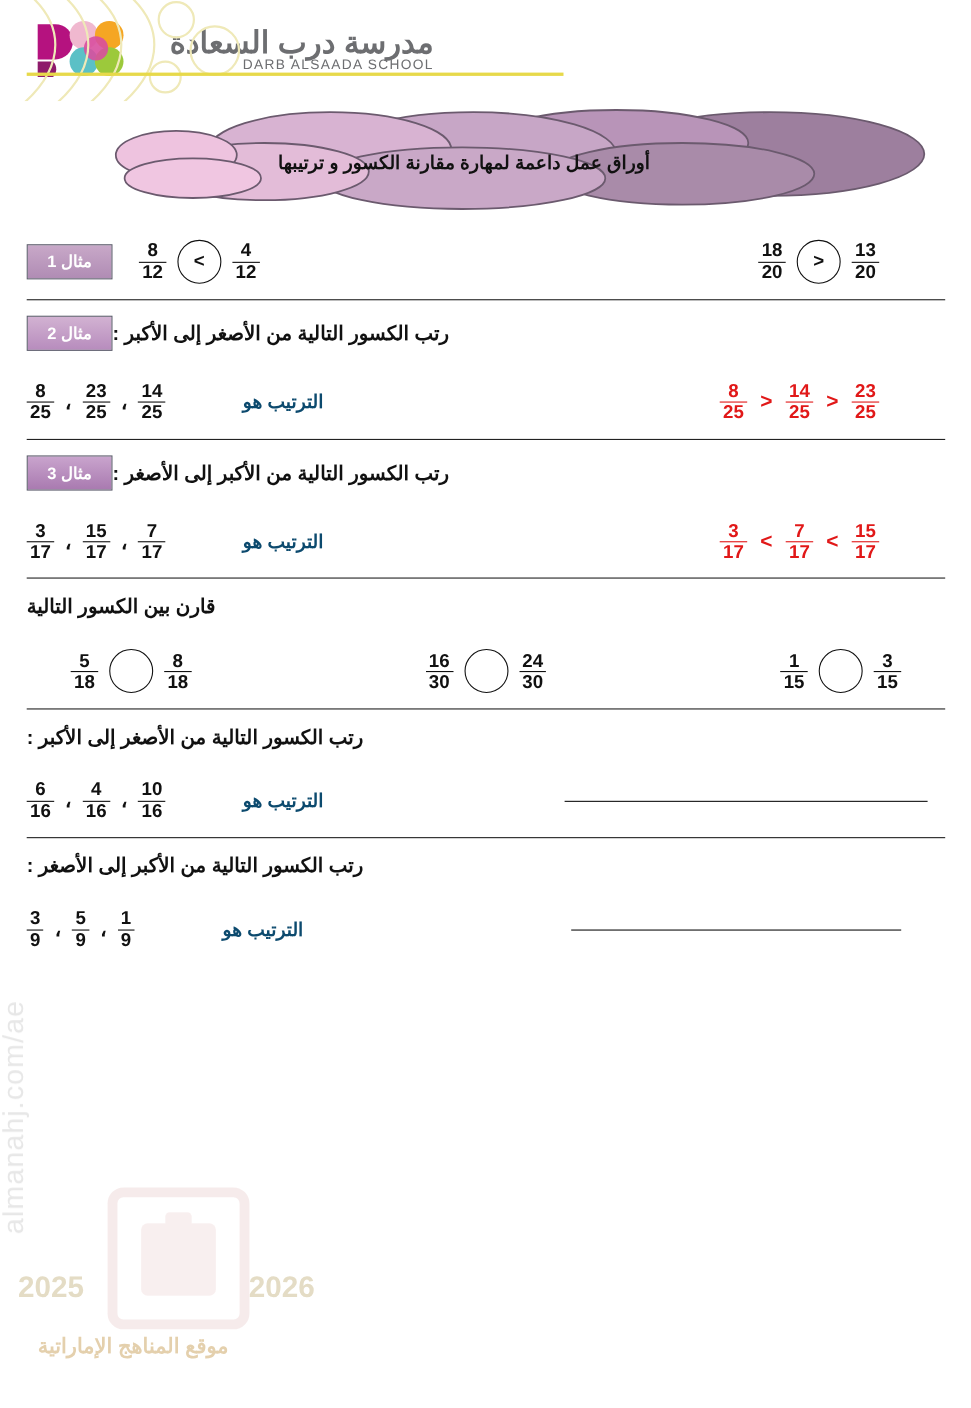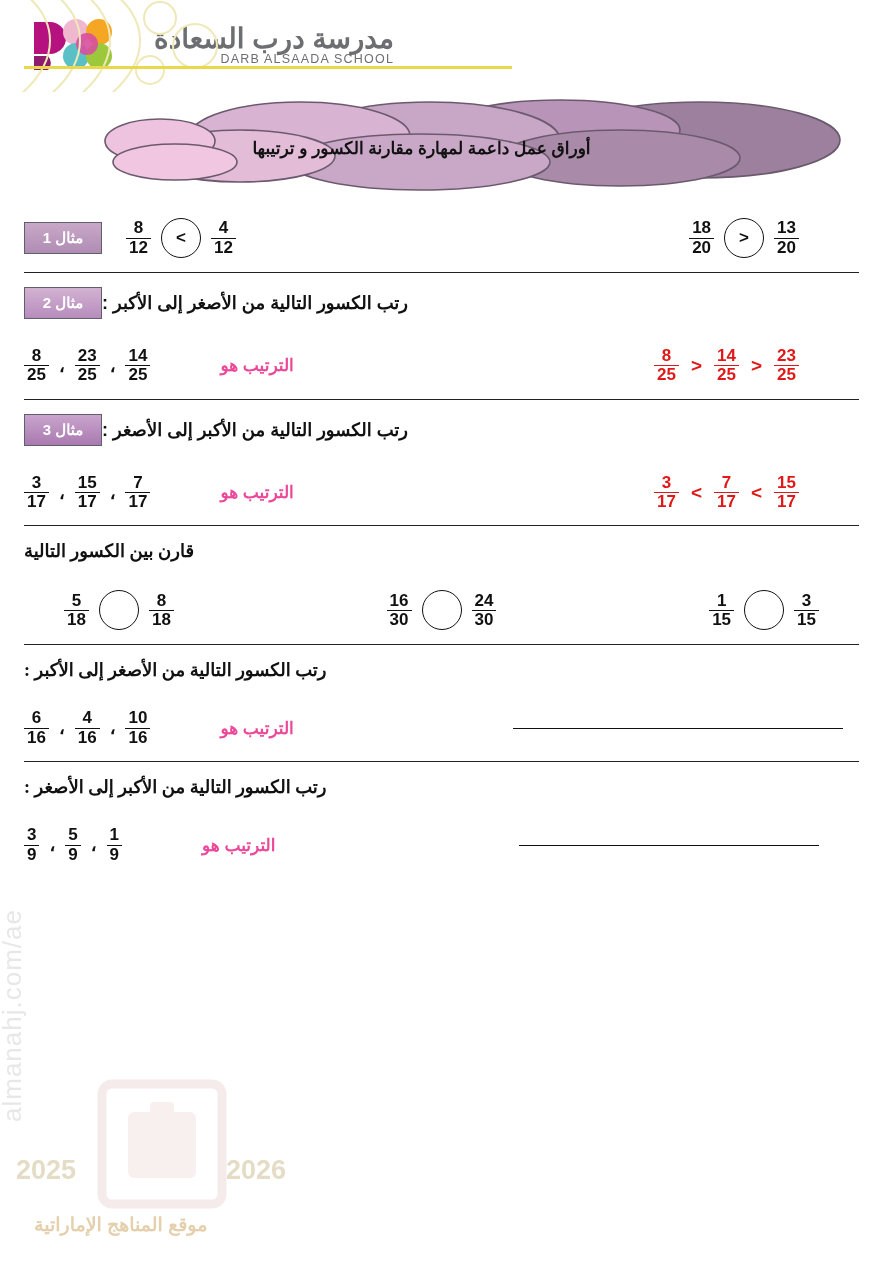--- a/index.html
+++ b/index.html
@@ -123,21 +123,21 @@
   }
   .tag.t2 { background: linear-gradient(180deg,#d2b2d2 0%, #b78cbd 100%); }
   .tag.t3 { background: linear-gradient(180deg,#c9a4cd 0%, #a97ab0 100%); }
 
   .row-title {
     font-size: 18px;
     font-weight: bold;
     margin-right: 14px;
     color: #111;
   }
-  .row-title.plain { margin-right: 0; font-family: Liberation Serif, serif; }
+  .row-title.plain { margin-right: 0; }
 
   
   .frac {
     display: inline-flex;
     flex-direction: column;
     align-items: center;
     line-height: 1.08;
     font-size: 17px;
     font-weight: bold;
     color: #111;
@@ -169,21 +169,21 @@
     margin: 0 12px;
   }
 
   .comma { font-size: 18px; font-weight: bold; margin: 0 10px; color:#111; }
 
   .grp { display: flex; align-items: center; }
 
   .answer-label {
     font-size: 17px;
     font-weight: bold;
-    color: #ec4899;
+    color: #0c4a6e;
   }
 
   .blank-line {
     border-bottom: 1.8px solid #111;
     height: 1px;
   }
 
   
   .spread { width: 100%; display: flex; align-items: center; justify-content: space-between; }
 

